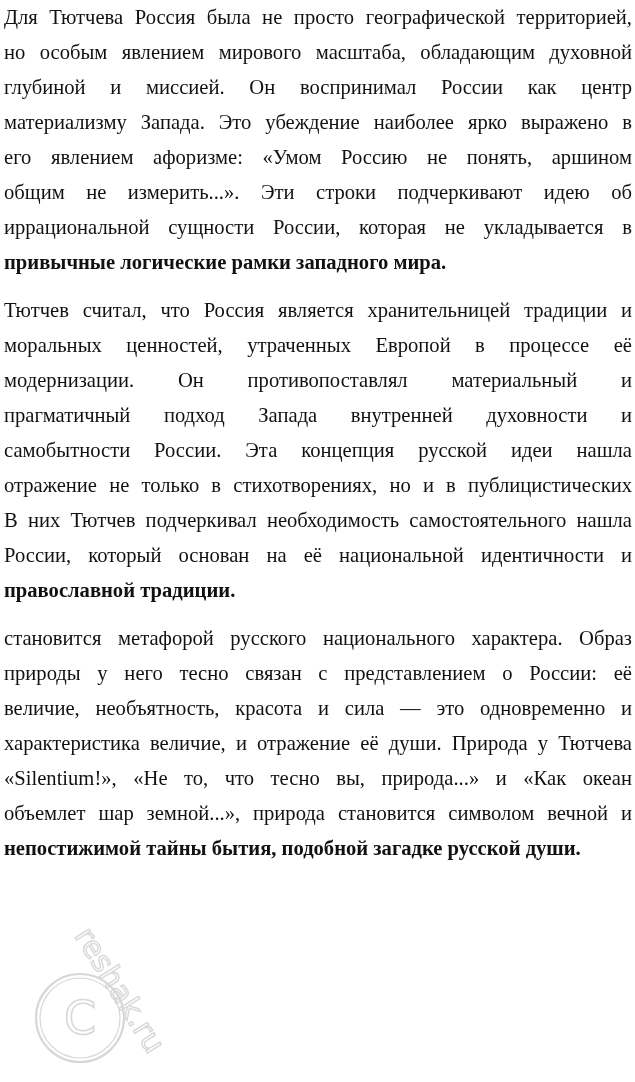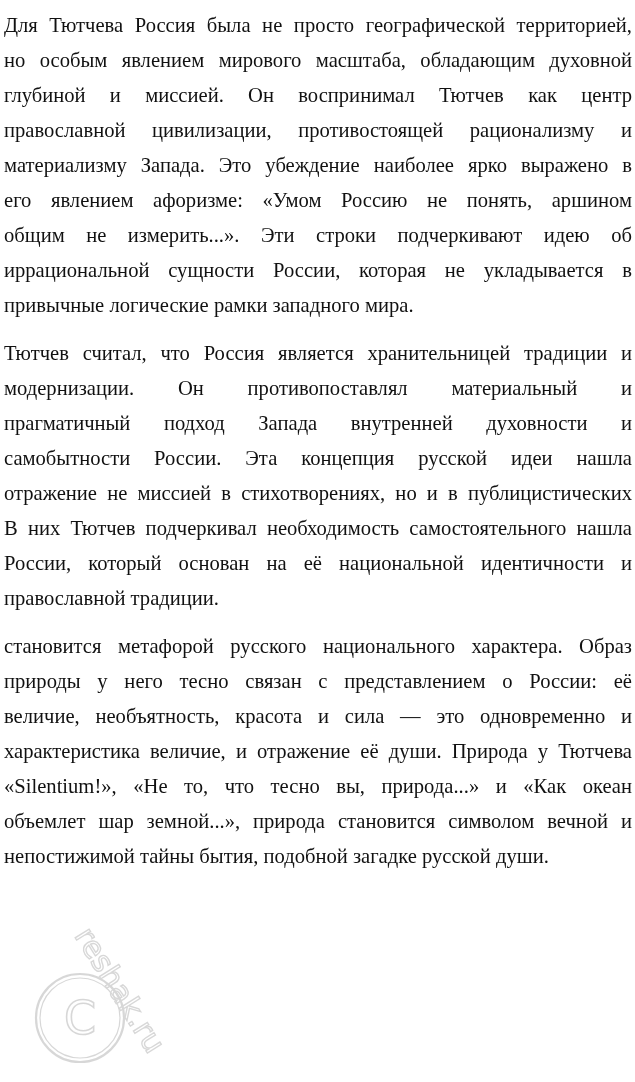--- a/index.html
+++ b/index.html
@@ -29,55 +29,56 @@
       font-size: 20.6px;
       line-height: 35px;
       height: 35px;
       white-space: nowrap;
       text-align: justify;
       text-align-last: justify;
       overflow: hidden;
     }
     .line.last {
       text-align-last: left;
+      font-weight: bold;
     }
     .para:first-child {
-      margin-top: 8px;
+      margin-top: 0px;
     }
     .watermark {
       position: absolute;
       left: 18px;
       top: 920px;
       width: 160px;
       height: 150px;
       pointer-events: none;
       opacity: 0.55;
     }
   </style>
 </head>
 <body>
 
 <div class="doc">
   <p class="para">
     <span class="line">Для Тютчева Россия была не просто географической территорией,</span>
     <span class="line">но особым явлением мирового масштаба, обладающим духовной</span>
-    <span class="line">глубиной и миссией. Он воспринимал Тютчев как центр</span>
-    <span class="line">православной цивилизации, противостоящей рационализму и</span>
+    <span class="line">глубиной и миссией. Он воспринимал России как центр</span>
     <span class="line">материализму Запада. Это убеждение наиболее ярко выражено в</span>
     <span class="line">его явлением афоризме: «Умом Россию не понять, аршином</span>
     <span class="line">общим не измерить...». Эти строки подчеркивают идею об</span>
     <span class="line">иррациональной сущности России, которая не укладывается в</span>
     <span class="line last">привычные логические рамки западного мира.</span>
   </p>
   <p class="para">
     <span class="line">Тютчев считал, что Россия является хранительницей традиции и</span>
+    <span class="line">моральных ценностей, утраченных Европой в процессе её</span>
     <span class="line">модернизации. Он противопоставлял материальный и</span>
     <span class="line">прагматичный подход Запада внутренней духовности и</span>
     <span class="line">самобытности России. Эта концепция русской идеи нашла</span>
-    <span class="line">отражение не миссией в стихотворениях, но и в публицистических</span>
+    <span class="line">отражение не только в стихотворениях, но и в публицистических</span>
     <span class="line">В них Тютчев подчеркивал необходимость самостоятельного нашла</span>
     <span class="line">России, который основан на её национальной идентичности и</span>
     <span class="line last">православной традиции.</span>
   </p>
   <p class="para">
     <span class="line">становится метафорой русского национального характера. Образ</span>
     <span class="line">природы у него тесно связан с представлением о России: её</span>
     <span class="line">величие, необъятность, красота и сила — это одновременно и</span>
     <span class="line">характеристика величие, и отражение её души. Природа у Тютчева</span>
     <span class="line">«Silentium!», «Не то, что тесно вы, природа...» и «Как океан</span>

